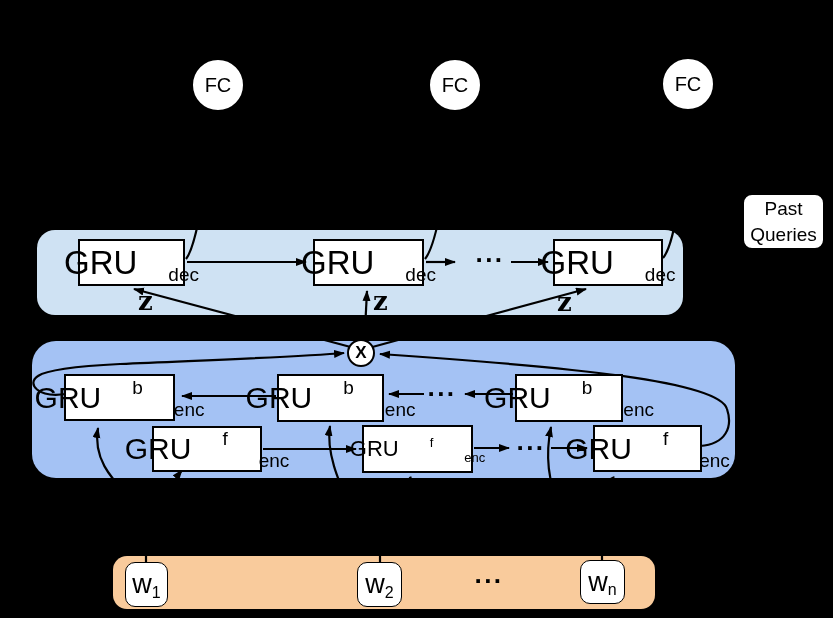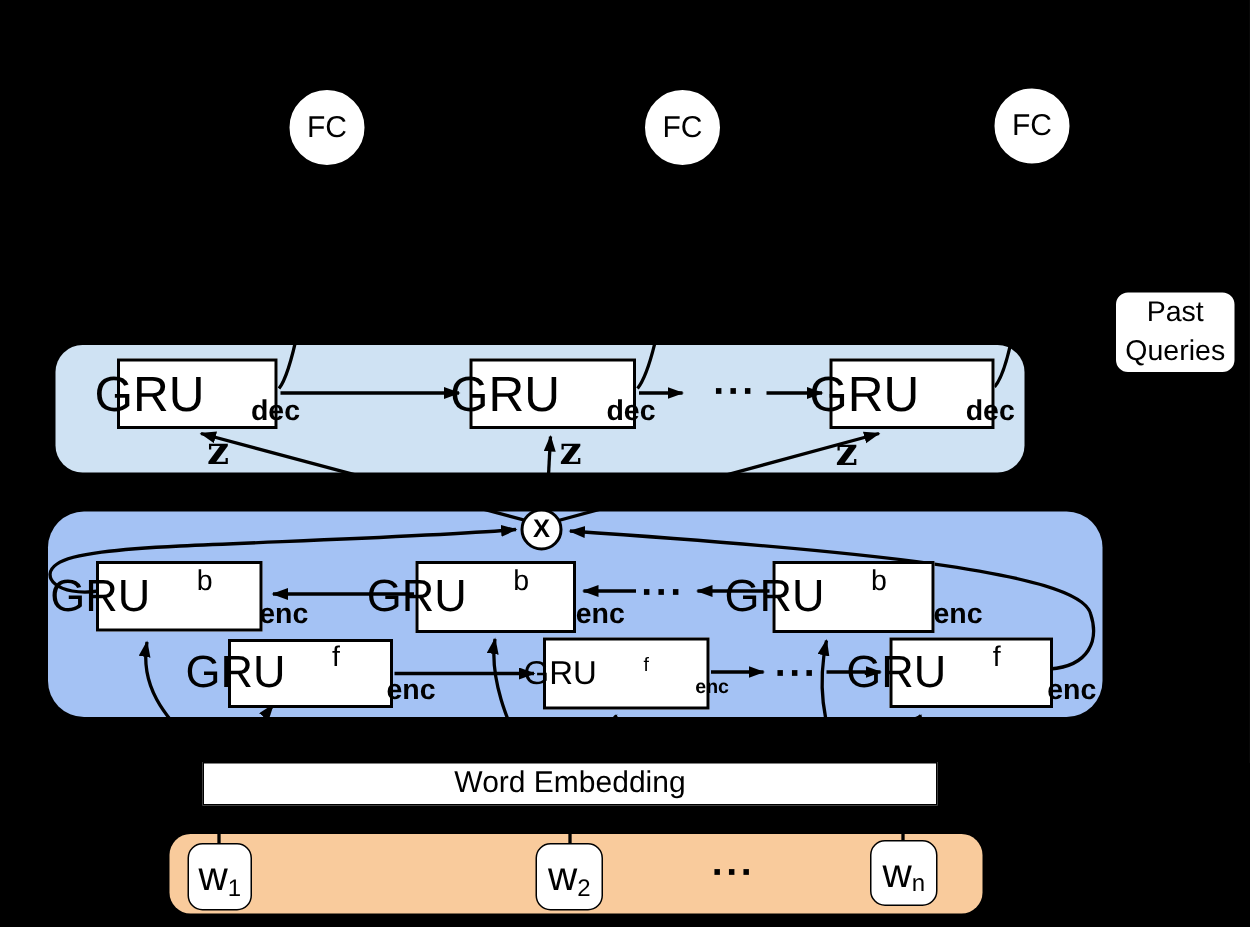--- a/index.html
+++ b/index.html
@@ -24,21 +24,21 @@
   svg.arrows path{stroke:var(--line);fill:none;stroke-width:2.2px;}
   svg.arrows .head{fill:var(--line);stroke:none;}
   .node{
     position:absolute;z-index:3;background:var(--node-fill);
     border:2px solid var(--line);color:var(--line);
     display:flex;align-items:center;justify-content:center;
     box-sizing:border-box;white-space:nowrap;
   }
   .cell{font-size:33px;gap:31px;}
   .cell .sup{font-size:19px;position:relative;top:-10px;}
-  .cell .sub{font-size:19px;position:relative;top:12px;font-weight:bold;}
+  .cell .sub{font-size:19px;position:relative;top:12px;}
   .cell.small{font-size:22px;}
   .cell.small .sup{font-size:13px;top:-7px;}
   .cell.small .sub{font-size:13px;top:8px;}
   .circle{border-radius:50%;font-size:20px;}
   .xcircle{border-radius:50%;font-size:17px;font-weight:bold;z-index:3;}
   .pill{border-radius:10px;border:2px solid var(--line);font-size:19px;
         line-height:26px;text-align:center;white-space:normal;}
   .embed{font-size:20px;border:1.5px solid var(--line);}
   .wbox{border-radius:10px;border:1.5px solid var(--line);font-size:27px;}
   .wbox .sub{font-size:16px;position:relative;top:8px;}
@@ -163,23 +163,20 @@
       <span class="sup">f</span>
       <span class="sub">enc</span>
   </div>
   <div class="node cell" style="left:593px;top:425px;width:109px;height:47px;font-size:30px;">
     <span>GRU</span>
       <span class="sup">f</span>
       <span class="sub">enc</span>
   </div>
   <div class="dots" style="left:513px;top:433px;width:36px;">···</div>
 
-  <div class="node embed" style="left:135px;top:508px;width:490px;height:29px;">
-    <span>Word Embedding</span>
-  </div>
 
   <div class="node wbox" style="left:125px;top:562px;width:43px;height:45px;">
     <span>w</span>
       <span class="sub">1</span>
   </div>
   <div class="node wbox" style="left:357px;top:562px;width:45px;height:45px;">
     <span>w</span>
       <span class="sub">2</span>
   </div>
   <div class="node wbox" style="left:580px;top:560px;width:45px;height:44px;">

